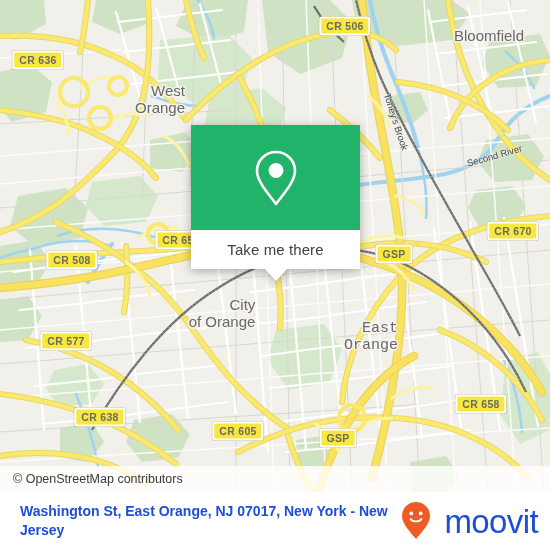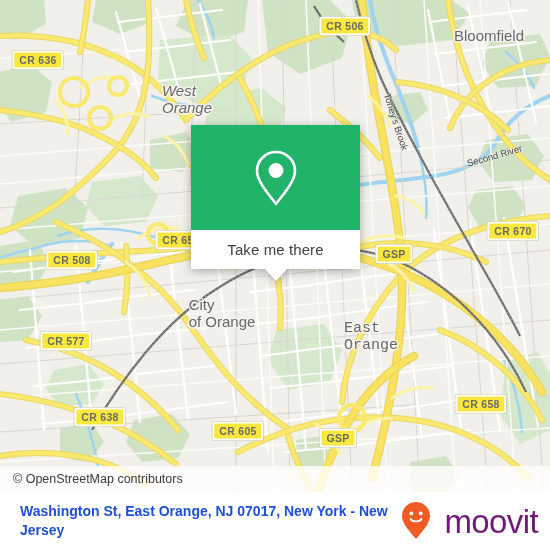--- a/index.html
+++ b/index.html
@@ -42,21 +42,21 @@
     box-shadow: 0 0 0 0.5px rgba(150,145,110,.55);
     transform: translate(-50%, -50%);
   }
 
   
   .place {
     position: absolute;
     color: #68686a;
     font-size: 15px;
     line-height: 17px;
-    text-align: left;
+    text-align: right;
     white-space: pre;
     transform: translate(-50%, -50%);
     text-shadow:
       -1.5px 0 1px #f6f4ef, 1.5px 0 1px #f6f4ef,
       0 -1.5px 1px #f6f4ef, 0 1.5px 1px #f6f4ef,
       -1px -1px 1px #f6f4ef, 1px 1px 1px #f6f4ef,
       -1px 1px 1px #f6f4ef, 1px -1px 1px #f6f4ef;
     pointer-events: none;
   }
   .river-label {
@@ -142,21 +142,21 @@
   }
   .brand {
     display: flex;
     align-items: center;
     gap: 2px;
     flex: 0 0 auto;
   }
   .brand-word {
     font-size: 33px;
     line-height: 33px;
-    color: #701a75;
+    color: #1d4ed8;
     letter-spacing: -0.6px;
     font-weight: 500;
     margin-left: 11px;
   }
 </style>
 </head>
 <body>
 
 <div id="root">
 
@@ -446,21 +446,21 @@
         <div class="shield" style="left: 178px; top: 240px;">CR 65</div>
         <div class="shield" style="left: 394px; top: 254px;">GSP</div>
         <div class="shield" style="left: 66px; top: 341px;">CR 577</div>
         <div class="shield" style="left: 100px; top: 417px;">CR 638</div>
         <div class="shield" style="left: 238px; top: 431px;">CR 605</div>
         <div class="shield" style="left: 338px; top: 438px;">GSP</div>
         <div class="shield" style="left: 481px; top: 404px;">CR 658</div>
       </div>
 
     <div id="places">
-        <div class="place" style="left: 187px; top: 99px; font-style: italic;">West
+        <div class="place" style="left: 160px; top: 99px;">West
 Orange</div>
         <div class="place" style="left: 489px; top: 35px;">Bloomfield</div>
         <div class="place" style="left: 222px; top: 313px;">City
 of Orange</div>
         <div class="place" style="left: 371px; top: 337px; font-family: Liberation Mono, monospace;">East
 Orange</div>
       </div>
 
     <div id="rivers">
         <div class="river-label" style="left: 387px; top: 88px; transform: rotate(72deg);">Toney's Brook</div>

